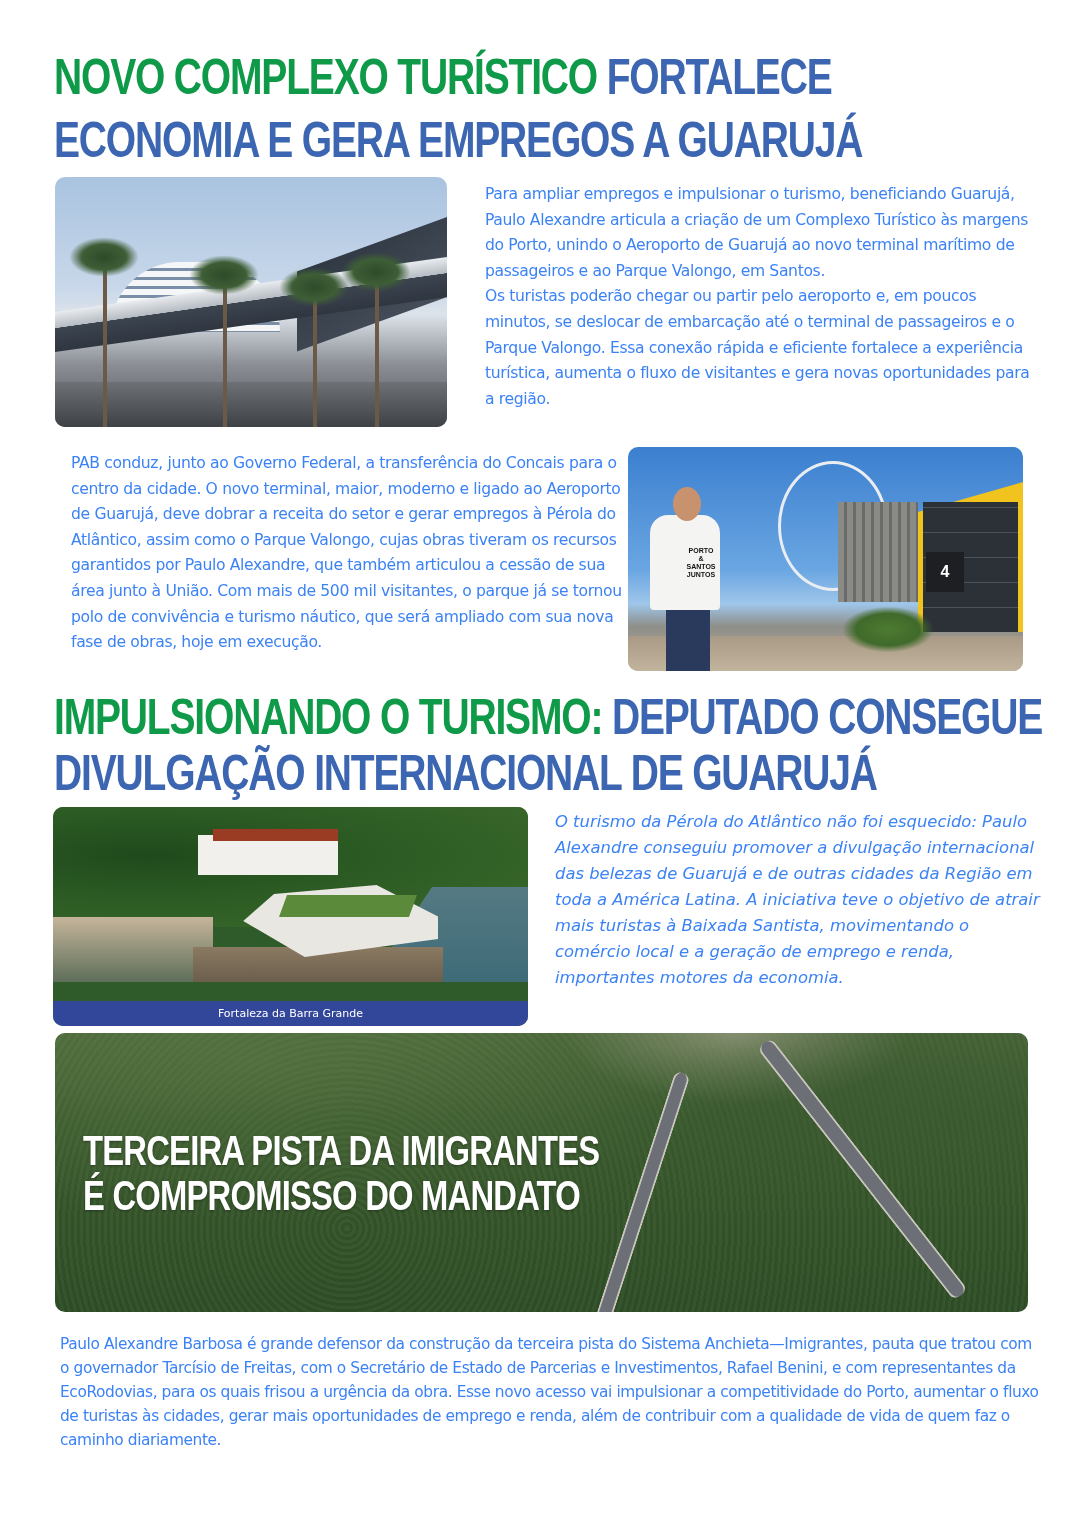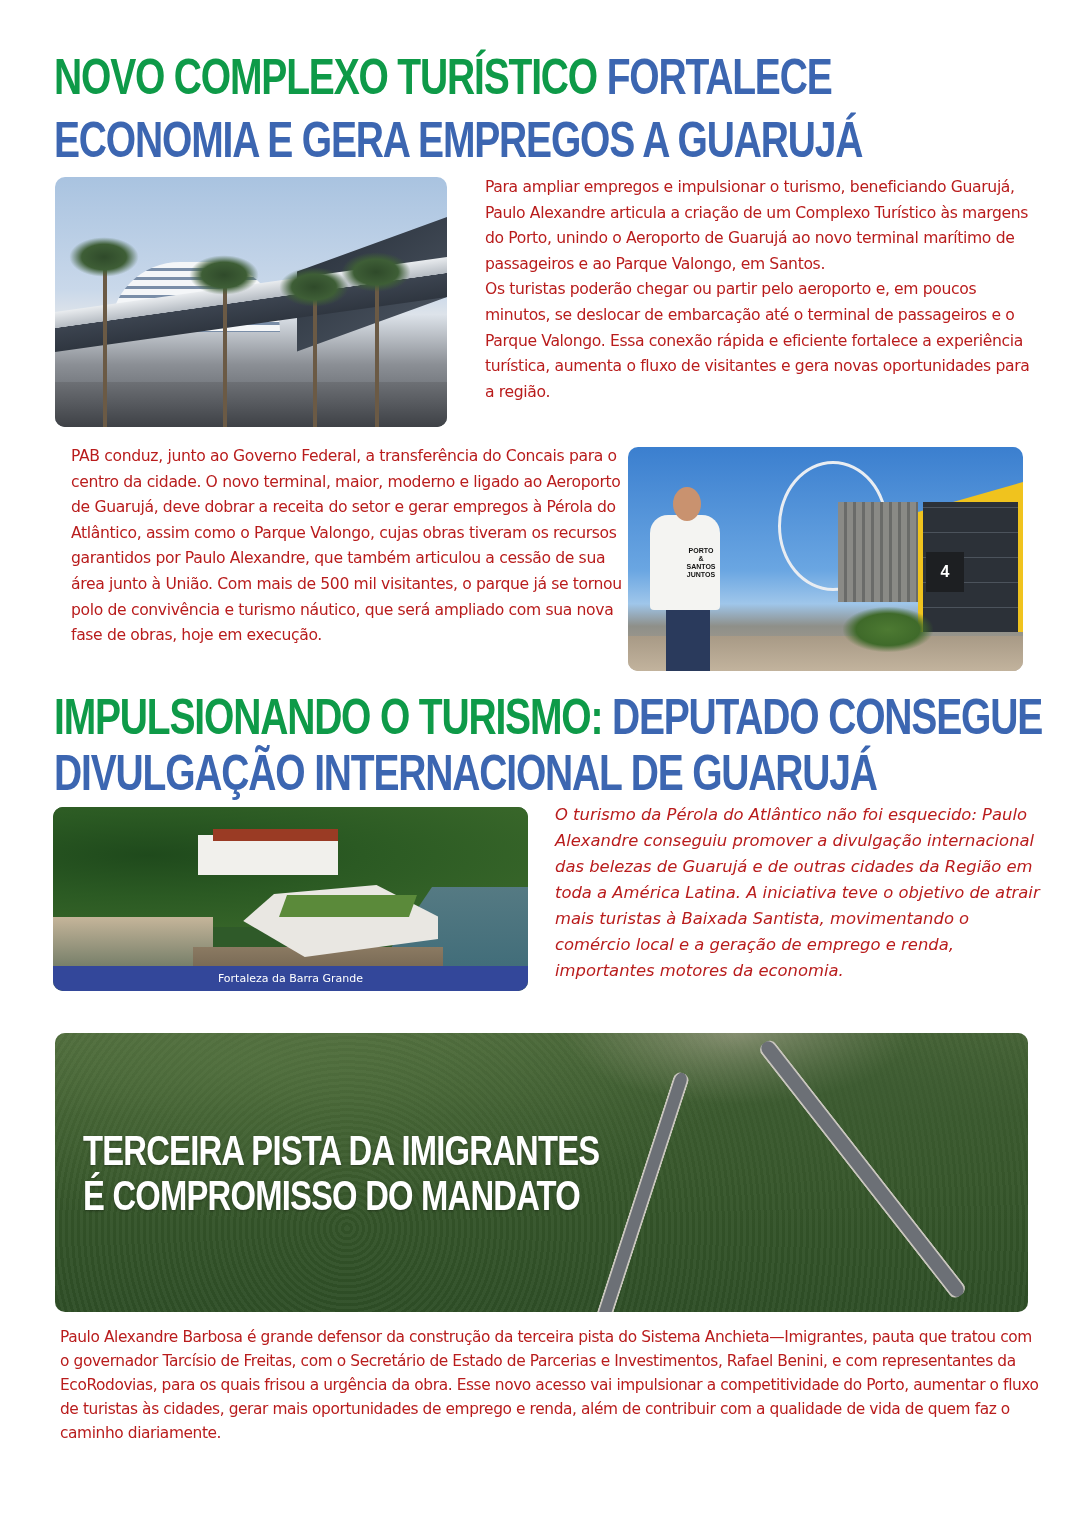--- a/index.html
+++ b/index.html
@@ -20,22 +20,23 @@
       text-transform: uppercase;
     }
     .hl-green { color: #0e9a48; }
     .hl-blue { color: #3c66b1; }
 
     .body-text {
       position: absolute;
       font-family: "DejaVu Sans", sans-serif;
       font-size: 15.6px;
       line-height: 25.6px;
-      color: #b91c1c;
+      color: #3b82f6;
       letter-spacing: -0.35px;
+      margin-top: 7px;
     }
     .body-text p { margin: 0; }
 
     .photo {
       position: absolute;
       border-radius: 10px;
       overflow: hidden;
     }
 
     
@@ -121,21 +122,21 @@
       background: #2a3a5c;
     }
     #photo-valongo .shirt-text {
       position: absolute; left: 58px; top: 100px; font-size: 7px; font-weight: bold;
       color: #111; line-height: 8px; font-family: "Liberation Sans", sans-serif;
       text-align: center;
     }
 
     
     #photo-fort {
-      left: 53px; top: 807px; width: 475px; height: 184px;
+      left: 53px; top: 807px; width: 475px; height: 219px;
       background: #2f5a29;
     }
     #photo-fort .forest {
       position: absolute; left: 0; top: 0; width: 475px; height: 120px;
       background: radial-gradient(ellipse at 20% 40%, #1f4a1c 0%, #2b5a23 40%, #3d6b2c 100%);
     }
     #photo-fort .sea {
       position: absolute; right: 0; top: 80px; width: 160px; height: 95px;
       background: linear-gradient(180deg, #557a83, #3e6b78);
       clip-path: polygon(40% 0, 100% 0, 100% 100%, 0 100%);

